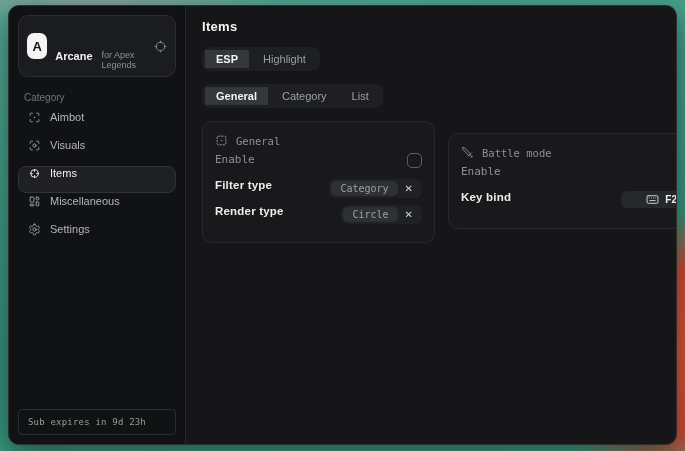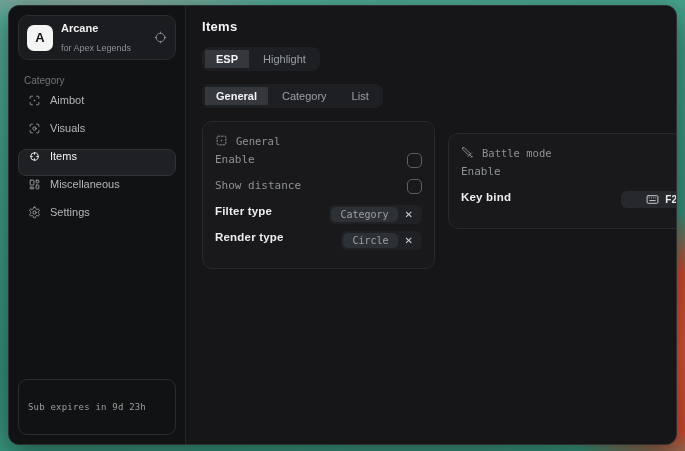--- a/index.html
+++ b/index.html
@@ -27,37 +27,37 @@
   }
   .side-header{
     background:#1b1c1f; border:1px solid #2c2d30; border-radius:10px;
     padding:6px 8px; display:flex; align-items:center; gap:8px;
   }
   .logo{
     width:26px; height:26px; border-radius:7px; background:#f4f4f4;
     color:#141414; font-weight:bold; font-size:13px;
     display:flex; align-items:center; justify-content:center;
   }
-  .app-meta{ display:flex; flex-direction:column; gap:9px; }
+  .app-meta{ display:flex; flex-direction:row; gap:9px;margin-top:28px; }
   .app-name{ font-size:11px; font-weight:700; color:#f1f1f2; }
   .app-sub{ font-size:9px; color:#8e9194; }
   .hdr-ico{ margin-left:auto; color:#85888b; display:flex; }
   .cat-label{ margin:15px 6px 7px; font-size:10px; color:#717477; }
   .nav{ display:flex; flex-direction:column; gap:1px; }
   .nav-item{
     height:27px; display:flex; align-items:flex-start; gap:9px;
     padding:0 9px; border:1px solid transparent; border-radius:8px;
     font-size:11px; color:#b4b6b8; cursor:default;
   }
   .nav-item .nav-ico{ display:flex; color:#9a9da0; }
   .nav-item.active{ background:#1f2023; border-color:#323336; color:#f2f2f3; }
   .nav-item.active .nav-ico{ color:#e8e8e9; }
   .spacer{ flex:1; }
   .sub-card{
-    border:1px solid #2b2c2f; border-radius:9px; padding:22px 9px;
+    border:1px solid #2b2c2f; border-radius:4px; padding:7px 9px;
     display:flex; flex-direction:column; gap:4px;
     font-family:"DejaVu Sans Mono", monospace; font-size:9px;
   }
   .sub-line1{ color:#95a09a; letter-spacing:.2px; }
   .sub-line2{ color:#d3d5d6; }
   
   .main{ flex:1; padding:13px 16px; display:flex; flex-direction:column; }
   .page-title{ font-size:13px; font-weight:700; color:#f3f3f4; letter-spacing:.3px; }
   .seg{
     margin-top:13px; align-self:flex-start; display:inline-flex; gap:3px;
@@ -211,24 +211,20 @@
             </svg>
           </span>
           <span>General</span>
         </header>
 
         <div class="row">
           <span class="lbl-dim">Enable</span>
           <span class="checkbox"></span>
         </div>
 
-        <div class="row">
-          <span class="lbl-dim">Show distance</span>
-          <span class="checkbox"></span>
-        </div>
 
         <div class="row">
           <span class="lbl-strong">Filter type</span>
           <span class="select">
             <span class="select-value">Category</span>
             <span class="select-clear">✕</span>
           </span>
         </div>
 
         <div class="row">

